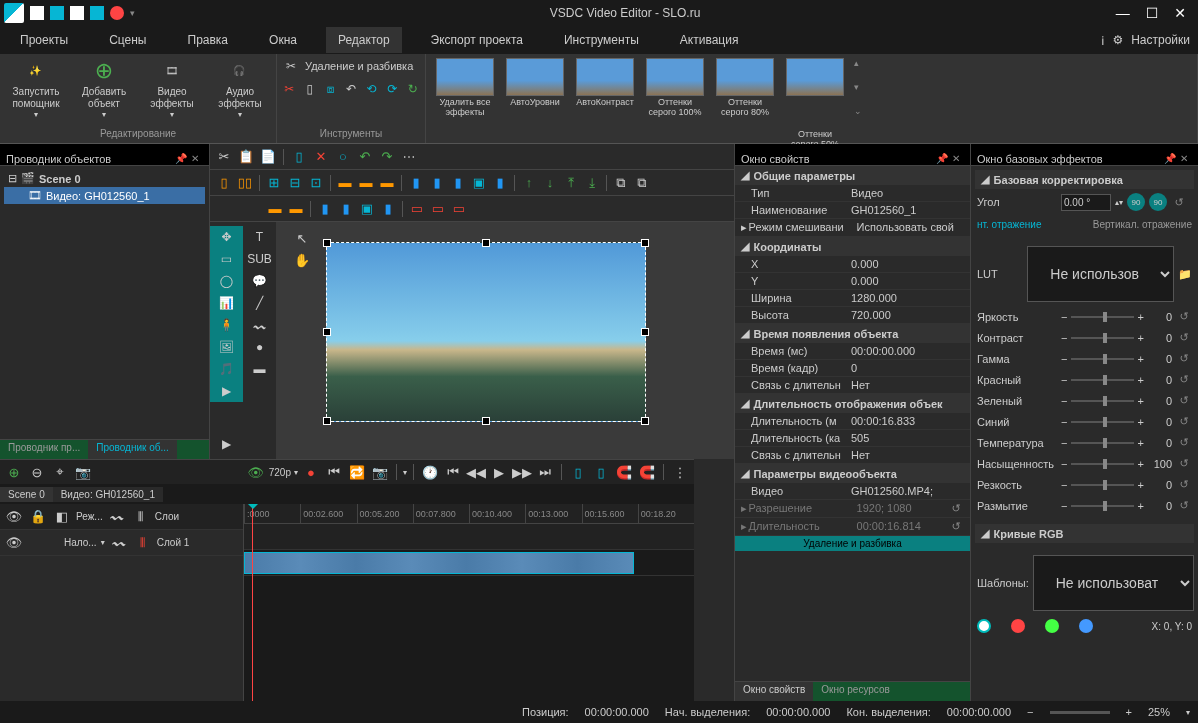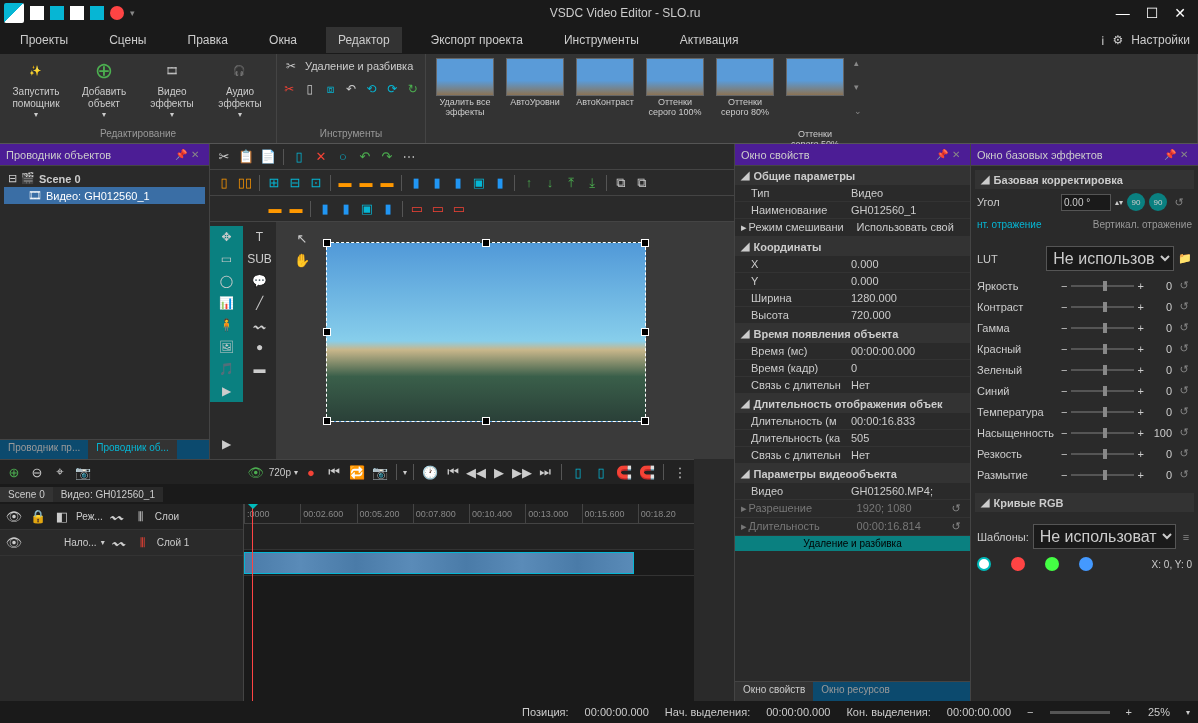--- a/index.html
+++ b/index.html
@@ -27,30 +27,30 @@
 .ribbon-btn-lg .icn { width: 26px; height: 26px; margin-bottom: 2px; display: flex; align-items: center; justify-content: center; }
 .ribbon-btn-lg .dd { font-size: 8px; }
 .ribbon-col { display: flex; flex-direction: column; gap: 3px; justify-content: center; }
 .ribbon-sm-btn { width: 20px; height: 20px; display: flex; align-items: center; justify-content: center; cursor: pointer; font-size: 12px; }
 .ribbon-row { display: flex; gap: 4px; align-items: center; }
 .thumb { width: 58px; height: 38px; background: linear-gradient(to bottom,#5a9bd8 60%,#8b7355 100%); border: 1px solid #666; cursor: pointer; position: relative; }
 .thumb-lbl { font-size: 9px; text-align: center; line-height: 1.1; margin-top: 2px; }
 
 .workspace { display: flex; height: calc(100% - 26px - 28px - 90px - 22px); }
 
-.panel-header { height: 22px; background: #4c1d95; display: flex; align-items: center; padding: 0 6px; font-size: 11px; color: #ccc; justify-content: space-between; border-bottom: 1px solid #444; }
+.panel-header { height: 22px; background: #000000; display: flex; align-items: flex-end; padding: 0 6px; font-size: 11px; color: #ccc; justify-content: space-between; border-bottom: 1px solid #444; }
 .panel-header .btns { display: flex; gap: 4px; }
 .panel-hdr-btn { width: 12px; height: 12px; cursor: pointer; color: #888; font-size: 10px; }
 
 .left-col { width: 210px; background: #2a2a2a; border-right: 1px solid #444; display: flex; flex-direction: column; }
 .tree { flex: 1; padding: 4px; font-size: 11px; }
 .tree-node { padding: 2px 4px; display: flex; align-items: center; gap: 4px; cursor: pointer; }
 .tree-node.child { padding-left: 24px; }
 .tree-node.selected { background: #3a6ea5; color: #fff; }
-.tabs-bottom { display: flex; height: 20px; background: #0c4a6e; border-top: 1px solid #444; }
+.tabs-bottom { display: flex; height: 20px; background: #14532d; border-top: 1px solid #444; }
 .tab-itm { padding: 2px 8px; font-size: 10px; cursor: pointer; color: #999; }
 .tab-itm.active { background: #333; color: #06b6d4; }
 
 .center-col { flex: 1; display: flex; flex-direction: column; background: #1e1e1e; min-width: 0; }
 .toolbar-row { height: 26px; background: #2a2a2a; display: flex; align-items: center; padding: 0 4px; gap: 2px; border-bottom: 1px solid #444; }
 .tb-btn { width: 20px; height: 20px; display: flex; align-items: center; justify-content: center; cursor: pointer; color: #ccc; font-size: 13px; }
 .tb-sep { width: 1px; height: 16px; background: #555; margin: 0 3px; }
 .preview-area { flex: 1; display: flex; background: #3a3a3a; min-height: 0; }
 .left-tool-strip { width: 66px; background: #2a2a2a; display: flex; flex-direction: column; padding: 4px 0; }
 .tool-duo { display: flex; }
@@ -73,21 +73,21 @@
 
 .fx-col { width: 228px; background: #2a2a2a; border-left: 1px solid #444; display: flex; flex-direction: column; }
 .fx-scroll { flex: 1; overflow-y: auto; padding: 4px; }
 .fx-row { display: flex; align-items: center; padding: 4px 2px; font-size: 11px; gap: 4px; }
 .fx-lbl { width: 80px; }
 .fx-input { width: 50px; background: #1a1a1a; border: 1px solid #555; color: #ccc; font-size: 10px; padding: 2px; }
 .fx-slider { flex: 1; height: 2px; background: #555; position: relative; cursor: pointer; }
 .fx-slider::after { content: ''; position: absolute; left: 50%; top: -4px; width: 4px; height: 10px; background: #888; }
 .fx-val { width: 24px; text-align: right; }
 .fx-reset { width: 16px; cursor: pointer; color: #888; text-align: center; }
-.fx-select { background: #1a1a1a; border: 1px solid #555; color: #ccc; font-size: 16px; padding: 2px; flex: 1; }
+.fx-select { background: #1a1a1a; border: 1px solid #555; color: #ccc; font-size: 14px; padding: 18px; flex: 1; }
 .rot-btn { width: 18px; height: 18px; border-radius: 50%; background: #0a8080; font-size: 8px; display: inline-flex; align-items: center; justify-content: center; cursor: pointer; }
 .toggle-link { color: #06b6d4; cursor: pointer; font-size: 10px; }
 .color-dot { width: 14px; height: 14px; border-radius: 50%; cursor: pointer; }
 
 .timeline-panel { height: 240px; background: #2a2a2a; border-top: 1px solid #444; display: flex; flex-direction: column; }
 .tl-top-bar { height: 24px; background: #222; display: flex; align-items: center; padding: 0 4px; gap: 3px; }
 .tl-tabs-row { height: 20px; background: #1a1a1a; display: flex; align-items: center; }
 .tl-tab { padding: 2px 8px; font-size: 10px; cursor: pointer; }
 .tl-tab.active { background: #333; }
 .tl-body { flex: 1; display: flex; }

